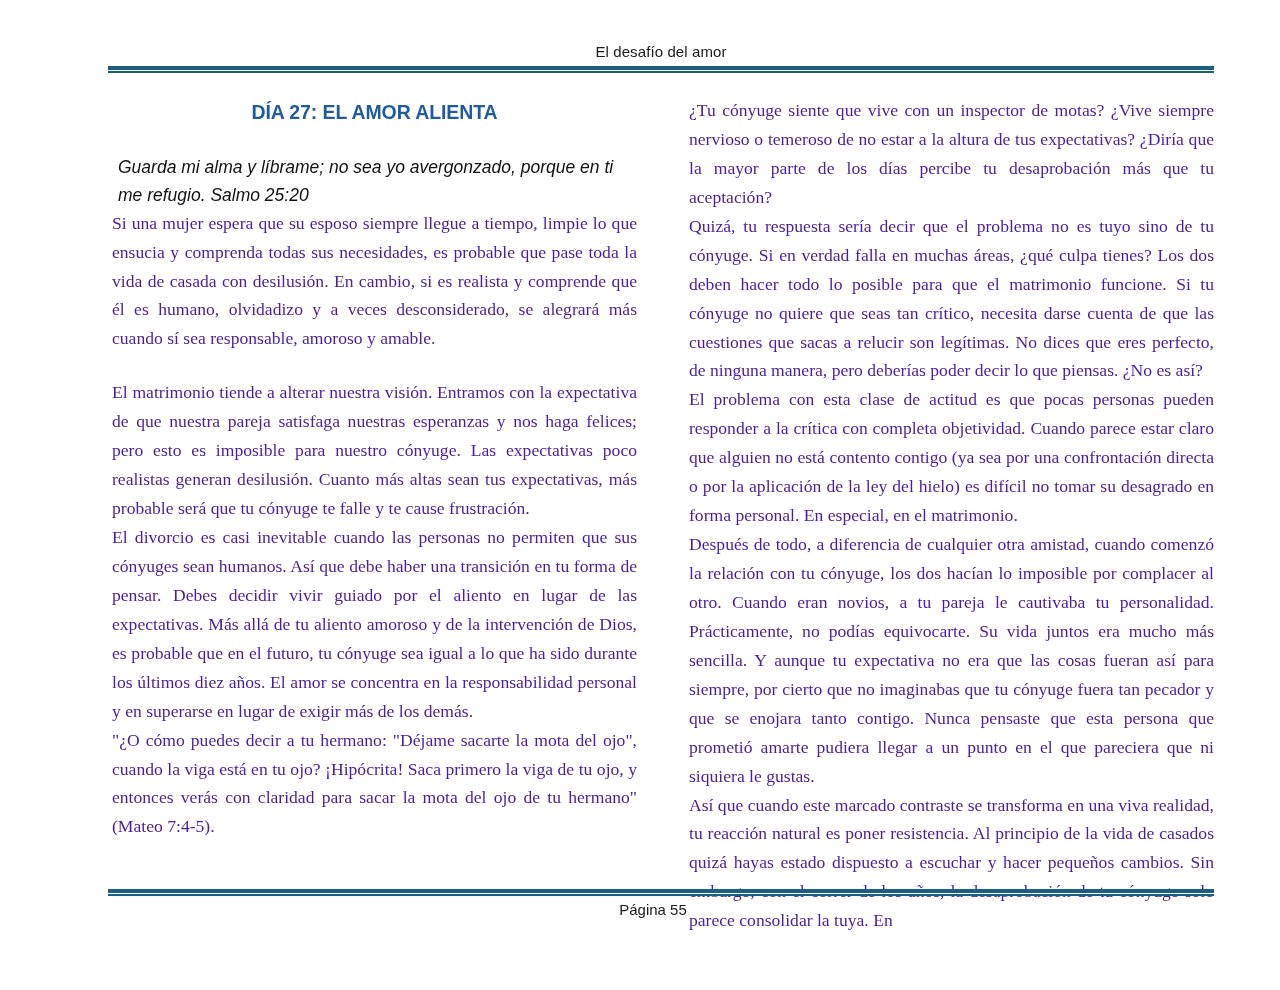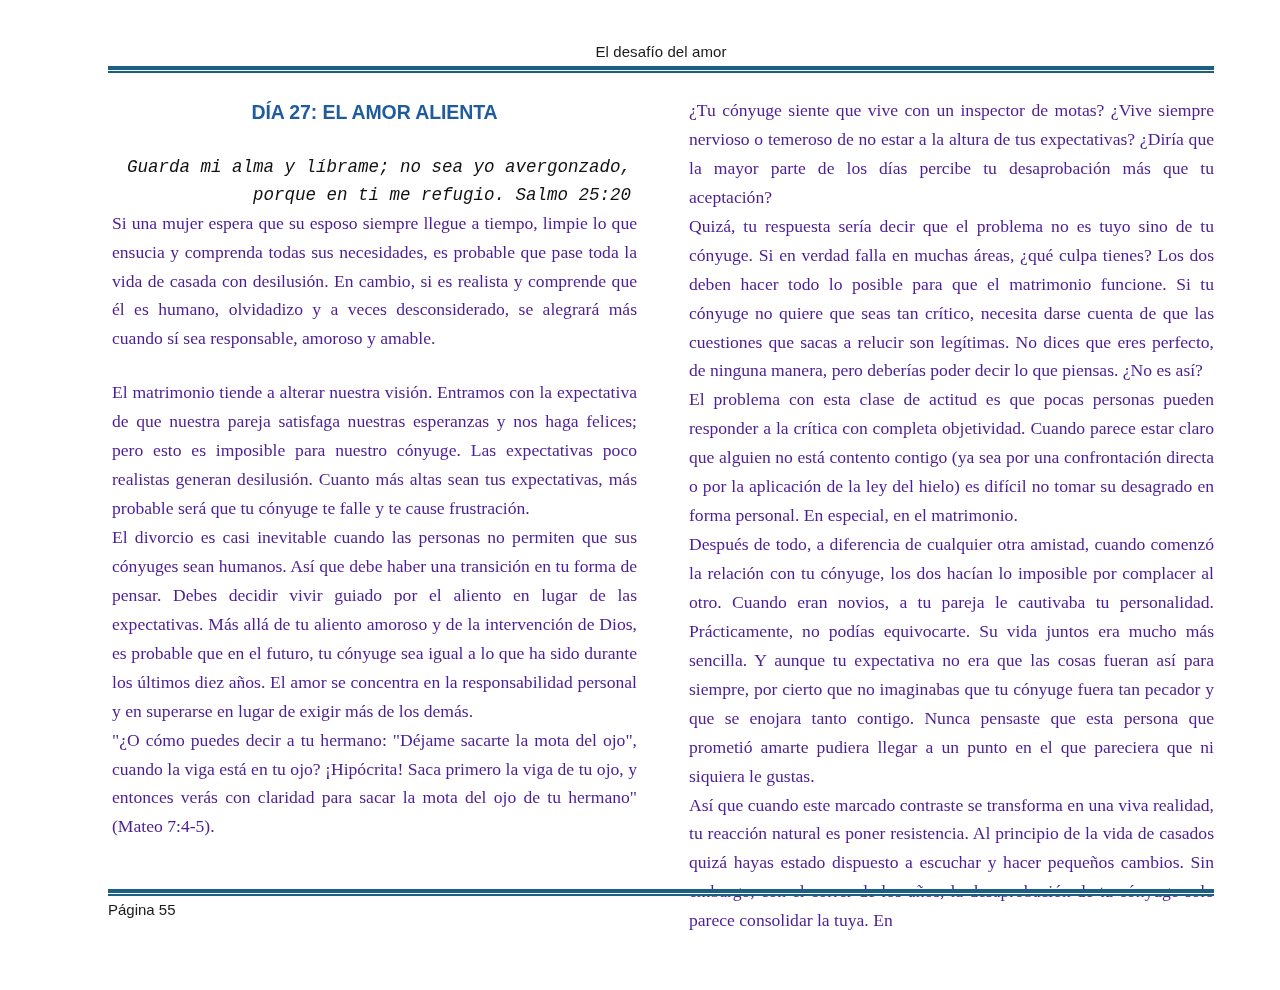--- a/index.html
+++ b/index.html
@@ -63,24 +63,24 @@
   
   .rule-bottom {
     position: absolute;
     left: 108px;
     top: 889px;
     width: 1106px;
     height: 7px;
   }
   .footer {
     position: absolute;
-    left: 108px;
+    left: 100px;
     top: 901px;
     width: 1106px;
-    text-align: left;
+    text-align: center;
   }
   .footer-text {
     font-family: "Liberation Sans", sans-serif;
     font-size: 15px;
     color: #1a1a1a;
   }
 
   
   .columns {
     position: absolute;
@@ -101,24 +101,24 @@
     font-weight: bold;
     font-size: 19.5px;
     color: #1f5c9e;
     text-align: center;
     letter-spacing: -0.1px;
     margin: 5px 0 0 0;
     line-height: 1.2;
   }
 
   .epigraph {
-    font-family: Liberation Mono, monospace;
+    font-family: Liberation Sans, sans-serif;
     font-style: italic;
     font-size: 17.5px;
-    text-align: right;
+    text-align: left;
     line-height: 1.55;
     margin: 30px 6px 0 6px;
     color: #111111;
   }
 
   p.body {
     font-family: Liberation Serif, serif;
     font-size: 17.6px;
     line-height: 1.645;
     text-align: justify;

